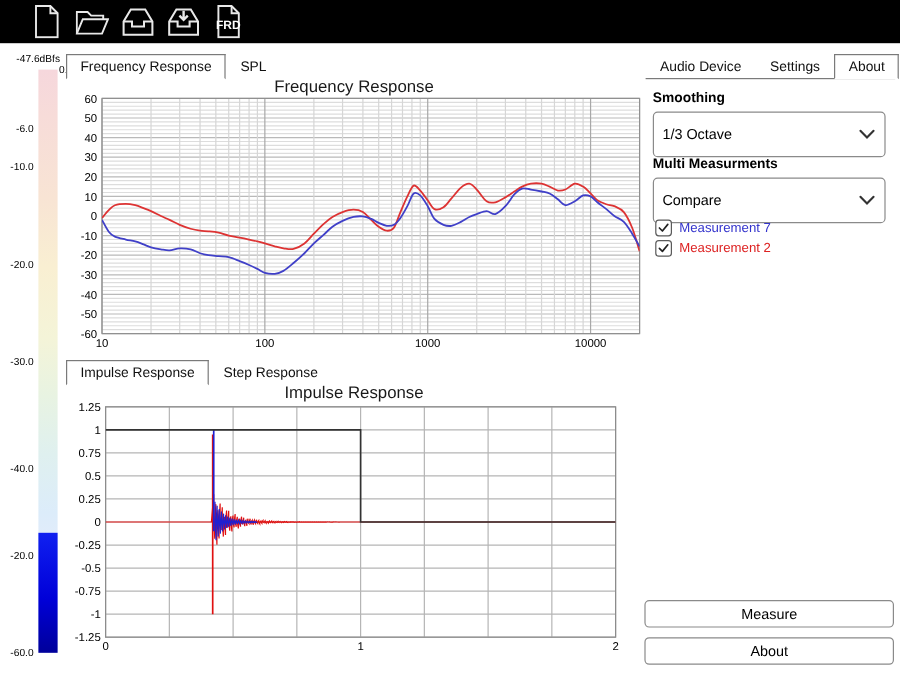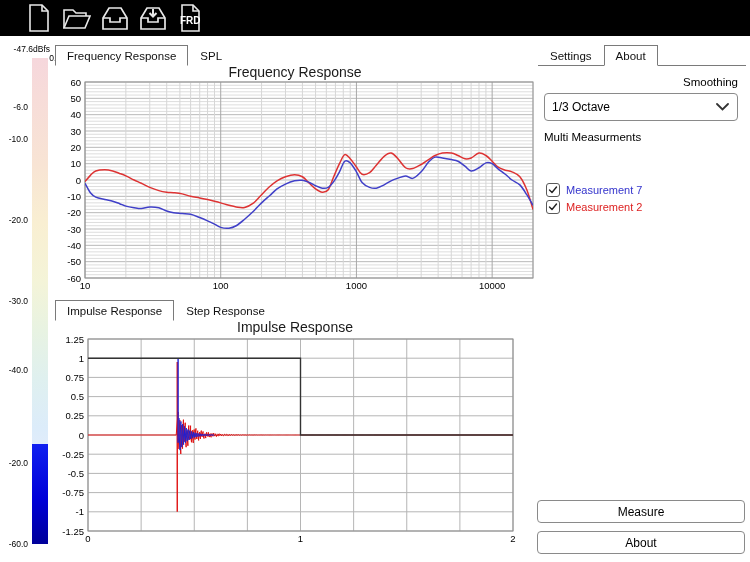--- a/index.html
+++ b/index.html
@@ -139,29 +139,28 @@
   .chart-svg { display: block; }
 
   
   #right-panel {
     position: absolute;
     left: 536px; top: 40px;
     width: 210px; height: 512px;
   }
   .field-label {
     font-size: 11.5px;
-    font-weight: normal;
+    font-weight: bold;
     color: #000;
     margin-bottom: 5px;
-    text-align: right;
   }
   .combo {
     position: relative;
     width: 194px;
-    height: 28px;
+    height: 38px;
     border: 1px solid #8a8a8a;
     border-radius: 4px;
     background: #ffffff;
     box-sizing: border-box;
     display: flex;
     align-items: center;
     padding-left: 7px;
     font-size: 12px;
     cursor: pointer;
     color: #000;
@@ -257,21 +256,21 @@
     <div id="meter-gradient"></div>
     <div id="meter-fill" style="top: 385.56px; height: 100.44px;"></div>
   </div>
   <div id="meter-ticks">
       <div class="meter-tick" style="top: 18px; padding-left: 33px;">0.0</div>
       <div class="meter-tick" style="top: 42.3px; padding-left: 46px;">-3.0</div>
       <div class="meter-tick" style="top: 66.6px;">-6.0</div>
       <div class="meter-tick" style="top: 99px;">-10.0</div>
       <div class="meter-tick" style="top: 180px;">-20.0</div>
       <div class="meter-tick" style="top: 261px;">-30.0</div>
-      <div class="meter-tick" style="top: 330px;">-40.0</div>
+      <div class="meter-tick" style="top: 350px;">-40.0</div>
       <div class="meter-tick" style="top: 423px;">-20.0</div>
       <div class="meter-tick" style="top: 504px;">-60.0</div>
     </div>
 </div>
 
 <div class="tabstrip" id="top-tabs" style="left:55px; top:44px;">
     <div class="tab active"><span>Frequency Response</span></div>
     <div class="tab"><span>SPL</span></div>
   </div>
 <div class="tab-underline" id="top-tabs-underline" style="left:55px; top:65px; width:478px;"></div>
@@ -448,40 +447,49 @@
         <path d="M33 116 L121.1875 116 L123.10 92.96 L123.10 116.00 L123.99 129.96 L123.99 116.00 L124.89 101.11 L124.89 116.00 L125.78 134.95 L125.78 116.00 L126.67 106.14 L126.67 116.00 L127.56 129.66 L127.56 116.00 L128.45 100.68 L128.45 116.00 L129.35 122.69 L129.35 116.00 L130.24 103.74 L130.24 116.00 L131.13 128.18 L131.13 116.00 L132.02 111.65 L132.02 116.00 L132.92 126.78 L132.92 116.00 L133.81 106.49 L133.81 116.00 L134.70 120.66 L134.70 116.00 L135.59 106.69 L135.59 116.00 L136.49 123.28 L136.49 116.00 L137.38 111.29 L137.38 116.00 L138.27 123.90 L138.27 116.00 L139.16 110.56 L139.16 116.00 L140.06 120.57 L140.06 116.00 L140.95 109.40 L140.95 116.00 L141.84 119.97 L141.84 116.00 L142.74 111.71 L142.74 116.00 L143.63 121.42 L143.63 116.00 L144.52 113.20 L144.52 116.00 L145.41 119.93 L145.41 116.00 L146.31 111.62 L146.31 116.00 L147.20 117.89 L147.20 116.00 L148.09 112.47 L148.09 116.00 L148.98 119.48 L148.98 116.00 L149.88 114.73 L149.88 116.00 L150.77 119.10 L150.77 116.00 L151.66 113.29 L151.66 116.00 L152.55 117.35 L152.55 116.00 L153.44 113.33 L153.44 116.00 L154.34 118.07 L154.34 116.00 L155.23 114.64 L155.23 116.00 L156.12 118.27 L156.12 116.00 L157.01 114.45 L157.01 116.00 L157.91 117.32 L157.91 116.00 L158.80 114.11 L158.80 116.00 L159.69 117.13 L159.69 116.00 L160.59 114.76 L160.59 116.00 L161.48 117.55 L161.48 116.00 L162.37 115.21 L162.37 116.00 L163.26 117.13 L163.26 116.00 L164.16 114.75 L164.16 116.00 L165.05 116.54 L165.05 116.00 L165.94 114.99 L165.94 116.00 L166.83 116.99 L166.83 116.00 L167.72 115.63 L167.72 116.00 L168.62 116.89 L168.62 116.00 L169.51 115.23 L169.51 116.00 L170.40 116.39 L170.40 116.00 L171.29 115.23 L171.29 116.00 L172.19 116.59 L172.19 116.00 L173.08 115.61 L173.08 116.00 L173.97 116.65 L173.97 116.00 L174.86 115.56 L174.86 116.00 L175.76 116.38 L175.76 116.00 L176.65 115.46 L176.65 116.00 L177.54 116.32 L177.54 116.00 L178.43 115.64 L178.43 116.00 L179.33 116.44 L179.33 116.00 L180.22 115.77 L180.22 116.00 L181.11 116.33 L181.11 116.00 L182.00 115.64 L182.00 116.00 L182.90 116.15 L182.90 116.00 L183.79 115.71 L183.79 116.00 L184.68 116.28 L184.68 116.00 L185.57 115.89 L185.57 116.00 L186.47 116.26 L186.47 116.00 L187.36 115.78 L187.36 116.00 L188.25 116.11 L188.25 116.00 L189.14 115.78 L189.14 116.00 L190.04 116.17 L190.04 116.00 L190.93 115.89 L190.93 116.00 L191.82 116.19 L191.82 116.00 L192.72 115.87 L192.72 116.00 L193.61 116.11 L193.61 116.00 L194.50 115.84 L194.50 116.00 L195.39 116.09 L195.39 116.00 L196.28 115.90 L196.28 116.00 L197.18 116.13 L197.18 116.00 L198.07 115.94 L198.07 116.00 L198.96 116.09 L198.96 116.00 L199.85 115.90 L199.85 116.00 L200.75 116.04 L200.75 116.00 L201.64 115.92 L201.64 116.00 L202.53 116.08 L202.53 116.00 L203.43 115.97 L203.43 116.00 L204.32 116.07 L204.32 116.00 L205.21 115.94 L205.21 116.00 L206.10 116.03 L206.10 116.00 L207.00 115.94 L207.00 116.00 L207.89 116.05 L207.89 116.00 L208.78 115.97 L208.78 116.00 L209.67 116.05 L209.67 116.00 L210.56 115.96 L210.56 116.00 L211.46 116.03 L211.46 116.00 L212.35 115.96 L212.35 116.00 L213.24 116.03 L213.24 116.00 L214.13 115.97 L214.13 116.00 L215.03 116.04 L215.03 116.00 L215.92 115.98 L215.92 116.00 L216.81 116.03 L216.81 116.00 L217.70 115.97 L217.70 116.00 L218.60 116.01 L218.60 116.00 L219.49 115.98 L219.49 116.00 L220.38 116.02 L220.38 116.00 L221.27 115.99 L221.27 116.00 L222.17 116.02 L222.17 116.00 L223.06 115.98 L223.06 116.00 L223.95 116.01 L223.95 116.00 L224.84 115.98 L224.84 116.00 L225.74 116.01 L225.74 116.00 L226.63 115.99 L226.63 116.00 L227.52 116.02 L227.52 116.00 L228.41 115.99 L228.41 116.00 L229.31 116.01 L229.31 116.00 L230.20 115.99 L230.20 116.00 L231.09 116.01 L231.09 116.00 L231.98 115.99 L231.98 116.00 L232.88 116.01 L232.88 116.00 L233.77 115.99 L233.77 116.00 L234.66 116.01 L234.66 116.00 L235.56 115.99 L235.56 116.00 L236.45 116.00 L236.45 116.00 L237.34 115.99 L237.34 116.00 L238.23 116.01 L238.23 116.00 L239.13 116.00 L239.13 116.00 L240.02 116.01 L240.02 116.00 L240.91 115.99 L240.91 116.00 L241.80 116.00 L241.80 116.00 L242.69 115.99 L242.69 116.00 L243.59 116.00 L243.59 116.00 L244.48 116.00 L244.48 116.00 L245.37 116.00 L245.37 116.00 L246.27 116.00 L246.27 116.00 L247.16 116.00 L247.16 116.00 L248.05 116.00 L248.05 116.00 L248.94 116.00 L248.94 116.00 L249.84 116.00 L249.84 116.00 L250.73 116.00 L250.73 116.00 L251.62 116.00 L251.62 116.00 L252.51 116.00 L252.51 116.00 L253.40 116.00 L253.40 116.00 L254.30 116.00 L254.30 116.00 L255.19 116.00 L255.19 116.00 L256.08 116.00 L256.08 116.00 L256.98 116.00 L256.98 116.00 L257.87 116.00 L257.87 116.00 L258.76 116.00 L258.76 116.00 L259.65 116.00 L259.65 116.00 L260.54 116.00 L260.54 116.00 L261.44 116.00 L261.44 116.00 L262.33 116.00 L262.33 116.00 L263.22 116.00 L263.22 116.00 L264.12 116.00 L264.12 116.00 L265.01 116.00 L265.01 116.00 L265.90 116.00 L265.90 116.00 L266.79 116.00 L266.79 116.00 L267.69 116.00 L267.69 116.00 L268.58 116.00 L268.58 116.00 L269.47 116.00 L269.47 116.00 L270.36 116.00 L270.36 116.00 L271.25 116.00 L271.25 116.00 L272.15 116.00 L272.15 116.00 L273.04 116.00 L273.04 116.00 L273.93 116.00 L273.93 116.00 L274.82 116.00 L274.82 116.00 L275.72 116.00 L275.72 116.00 L276.61 116.00 L276.61 116.00 L277.50 116.00 L277.50 116.00 L278.39 116.00 L278.39 116.00 L279.29 116.00 L279.29 116.00 L280.18 116.00 L280.18 116.00 L281.07 116.00 L281.07 116.00 L281.97 116.00 L281.97 116.00 L282.86 116.00 L282.86 116.00 L283.75 116.00 L283.75 116.00 L284.64 116.00 L284.64 116.00 L285.53 116.00 L285.53 116.00 L286.43 116.00 L286.43 116.00 L287.32 116.00 L287.32 116.00 L288.21 116.00 L288.21 116.00 L289.11 116.00 L289.11 116.00 L290.00 116.00 L290.00 116.00 L290.89 116.00 L290.89 116.00 L291.78 116.00 L291.78 116.00 L292.68 116.00 L292.68 116.00 L293.57 116.00 L293.57 116.00 L294.46 116.00 L294.46 116.00 L295.35 116.00 L295.35 116.00 L296.25 116.00 L296.25 116.00 L297.14 116.00 L297.14 116.00 L298.03 116.00 L298.03 116.00 L298.92 116.00 L298.92 116.00 L299.81 116.00 L299.81 116.00 L300.71 116.00 L300.71 116.00 L301.60 116.00 L301.60 116.00 L302.49 116.00 L302.49 116.00 L303.38 116.00 L303.38 116.00 L304.28 116.00 L304.28 116.00 L305.17 116.00 L305.17 116.00 L306.06 116.00 L306.06 116.00 L306.95 116.00 L306.95 116.00 L307.85 116.00 L307.85 116.00 L308.74 116.00 L308.74 116.00 L309.63 116.00 L309.63 116.00 L310.52 116.00 L310.52 116.00 L311.42 116.00 L311.42 116.00 L312.31 116.00 L312.31 116.00 L313.20 116.00 L313.20 116.00 L314.09 116.00 L314.09 116.00 L314.99 116.00 L314.99 116.00 L315.88 116.00 L315.88 116.00 L316.77 116.00 L316.77 116.00 L317.66 116.00 L317.66 116.00 L318.56 116.00 L318.56 116.00 L458 116" fill="none" stroke="#e01010" stroke-width="1"></path>
         <line x1="122.25" x2="122.25" y1="192.8" y2="43.039999999999964" stroke="#e01010" stroke-width="1.4"></line>
         <line x1="123.1" x2="123.1" y1="123.68" y2="39.19999999999999" stroke="#2020d0" stroke-width="1.4"></line>
         <path d="M124.16 99.10 L124.16 116.00 L125.05 131.12 L125.05 116.00 L125.95 102.47 L125.95 116.00 L126.84 128.11 L126.84 116.00 L127.73 105.17 L127.73 116.00 L128.63 125.69 L128.63 116.00 L129.52 107.33 L129.52 116.00 L130.41 123.76 L130.41 116.00 L131.30 109.05 L131.30 116.00 L132.19 122.22 L132.19 116.00 L133.09 110.44 L133.09 116.00 L133.98 120.98 L133.98 116.00 L134.87 111.55 L134.87 116.00 L135.76 119.99 L135.76 116.00 L136.66 112.43 L136.66 116.00 L137.55 119.19 L137.55 116.00 L138.44 113.14 L138.44 116.00 L139.33 118.56 L139.33 116.00 L140.23 113.71 L140.23 116.00 L141.12 118.05 L141.12 116.00 L142.01 114.17 L142.01 116.00 L142.91 117.64 L142.91 116.00 L143.80 114.53 L143.80 116.00 L144.69 117.31 L144.69 116.00 L145.58 114.83 L145.58 116.00 L146.48 117.05 L146.48 116.00 L147.37 115.06 L147.37 116.00 L148.26 116.84 L148.26 116.00 L149.15 115.25 L149.15 116.00 L150.04 116.67 L150.04 116.00 L150.94 115.40 L150.94 116.00 L151.83 116.54 L151.83 116.00 L152.72 115.52 L152.72 116.00 L153.62 116.43 L153.62 116.00 L154.51 115.61 L154.51 116.00 L155.40 116.35 L155.40 116.00 L156.29 115.69 L156.29 116.00 L157.19 116.28 L157.19 116.00 L158.08 115.75 L158.08 116.00 L158.97 116.22 L158.97 116.00" fill="none" stroke="#2020d0" stroke-width="1"></path>
         <path d="M33 39.19999999999999 L245.5 39.19999999999999 L245.5 116 L458 116" fill="none" stroke="#333333" stroke-width="1.4"></path>
       </g>
     </svg>
 </div>
 
 <div class="tabstrip" id="right-tabs" style="left:538px; top:44px;">
+    <div class="tab"><span>Audio Device</span></div>
     <div class="tab"><span>Settings</span></div>
     <div class="tab active"><span>About</span></div>
   </div>
 <div class="tab-underline" id="right-tabs-underline" style="left:538px; top:65px; width:208px;"></div>
 
 <div id="right-panel">
   <div style="position:absolute; left:8px; top:36px;">
     <div class="field-label">Smoothing</div>
     <div class="combo">
       <span>1/3 Octave</span>
       <span class="chev">
         <svg width="13" height="9" viewBox="0 0 13 9">
             <path d="M1 1.5 L6.5 7 L12 1.5" fill="none" stroke="#333" stroke-width="1.8" stroke-linecap="round"></path>
           </svg>
       </span>
     </div>
   </div>
 
   <div style="position:absolute; left:8px; top:91px;">
     <div class="field-label">Multi Measurments</div>
+    <div class="combo">
+      <span>Compare</span>
+      <span class="chev">
+        <svg width="13" height="9" viewBox="0 0 13 9">
+            <path d="M1 1.5 L6.5 7 L12 1.5" fill="none" stroke="#333" stroke-width="1.8" stroke-linecap="round"></path>
+          </svg>
+      </span>
+    </div>
   </div>
 
   <div id="measurement-checks" style="position:absolute; left:10px; top:143px;">
       <div class="chk-row">
         <div class="chkbox">
           <svg width="10" height="10" viewBox="0 0 10 10">
             <path d="M1.5 5 L4 7.5 L8.5 2" fill="none" stroke="#222" stroke-width="1.4" stroke-linecap="round" stroke-linejoin="round"></path>
           </svg>
         </div>
         <span class="chk-label" style="color: rgb(51, 51, 204);">Measurement 7</span>

